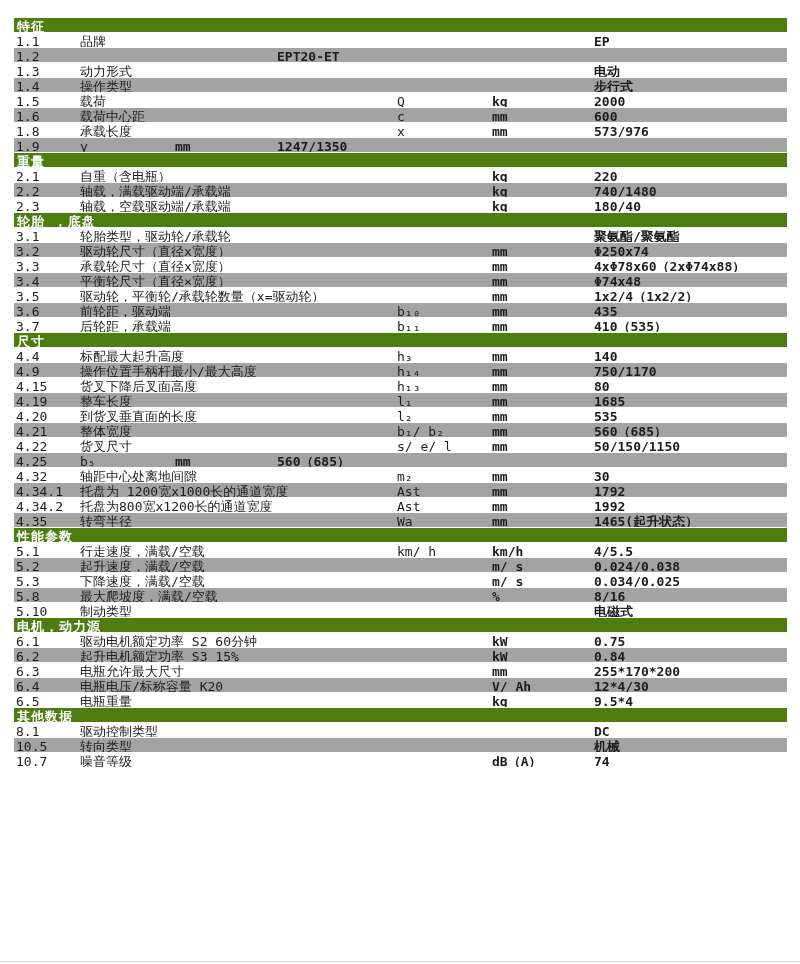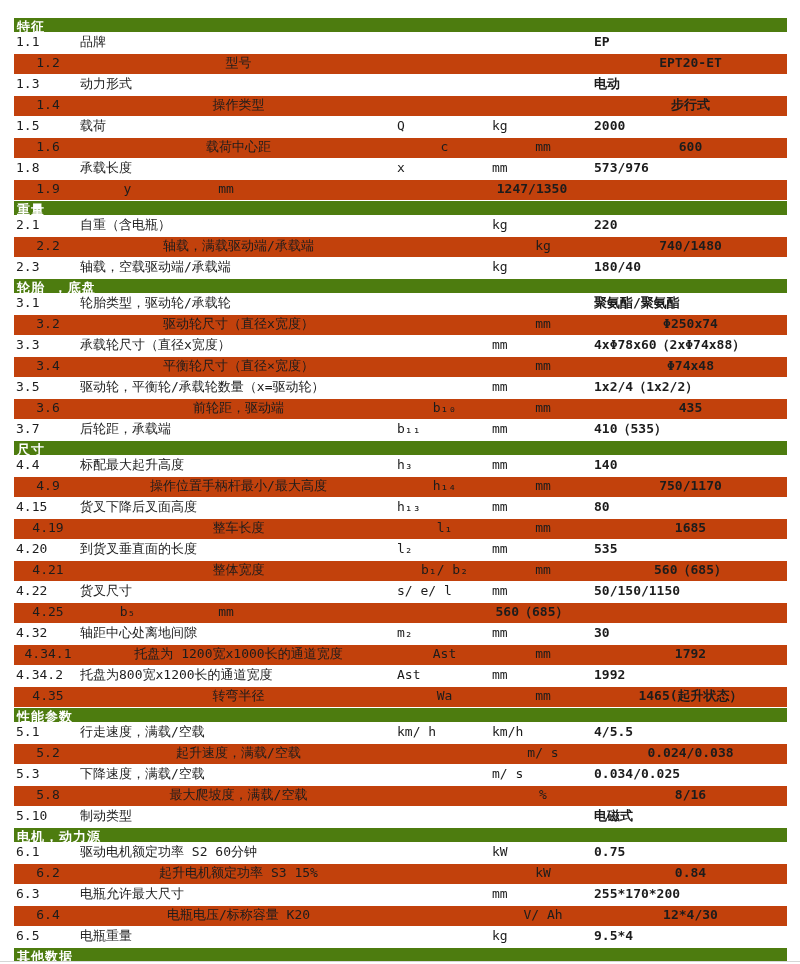--- a/index.html
+++ b/index.html
@@ -28,35 +28,34 @@
     margin-bottom: 1px;
     background: #4d7c0f;
     color: #ffffff;
     font-weight: bold;
     padding-left: 3px;
     letter-spacing: 1px;
     overflow: hidden;
   }
   .spec-row {
     display: flex;
-    height: 20px;
+    height: 14px;
     line-height: 17px;
     margin-bottom: 1px;
     background: #ffffff;
     overflow: hidden;
     white-space: nowrap;
   }
   .spec-row.alt {
-    background: #c2410c;
-    text-align: center;
+    background: #a3a3a3;
   }
   .c-no    { width: 64px;  padding-left: 2px; flex: none; }
   .c-desc  { width: 317px; flex: none; }
   .c-sym   { width: 95px;  flex: none; }
-  .c-unit  { width: 102px; flex: none; }
+  .c-unit  { width: 102px; flex: none; font-weight: bold; }
   .c-val   { flex: 1; font-weight: bold; }
   .bottom-line {
     position: absolute;
     left: 0;
     top: 961px;
     width: 800px;
     height: 1px;
     background: #d6d6d6;
   }
 </style>
@@ -67,21 +66,20 @@
     <div class="sec-header">特征</div>
     <div class="spec-row">
       <div class="c-no">1.1</div>
       <div class="c-desc">品牌</div>
       <div class="c-sym"></div>
       <div class="c-unit"></div>
       <div class="c-val">EP</div>
     </div>
     <div class="spec-row alt">
       <div class="c-no">1.2</div>
-      <div class="c-desc">型号</div>
       <div class="c-sym"></div>
       <div class="c-unit"></div>
       <div class="c-val">EPT20-ET</div>
     </div>
     <div class="spec-row">
       <div class="c-no">1.3</div>
       <div class="c-desc">动力形式</div>
       <div class="c-sym"></div>
       <div class="c-unit"></div>
       <div class="c-val">电动</div>

